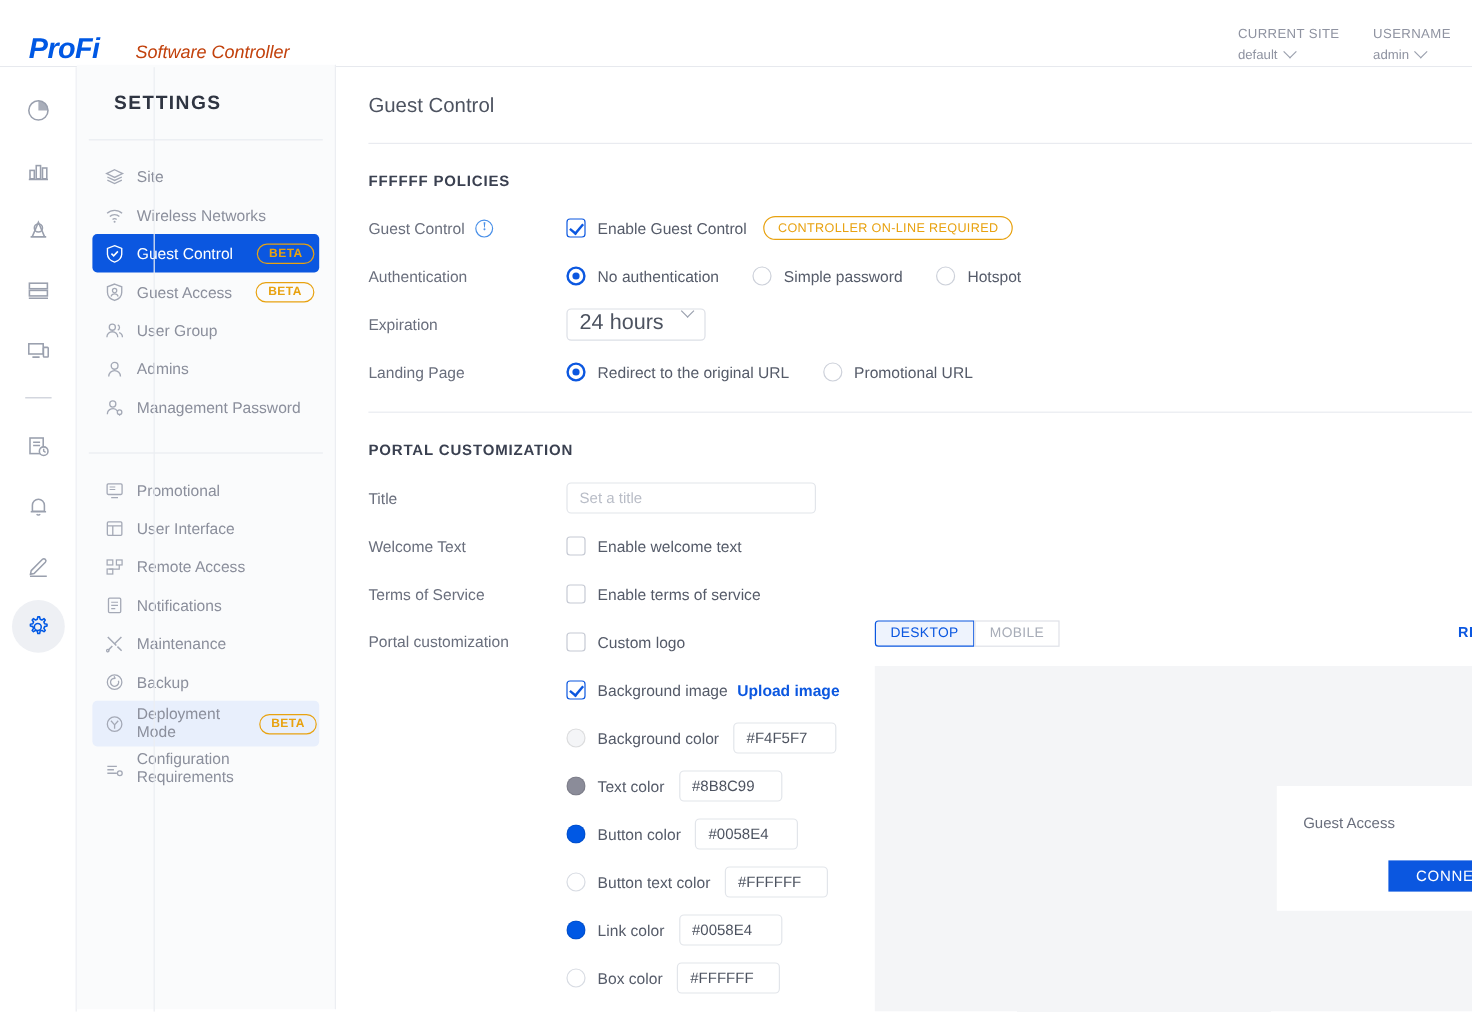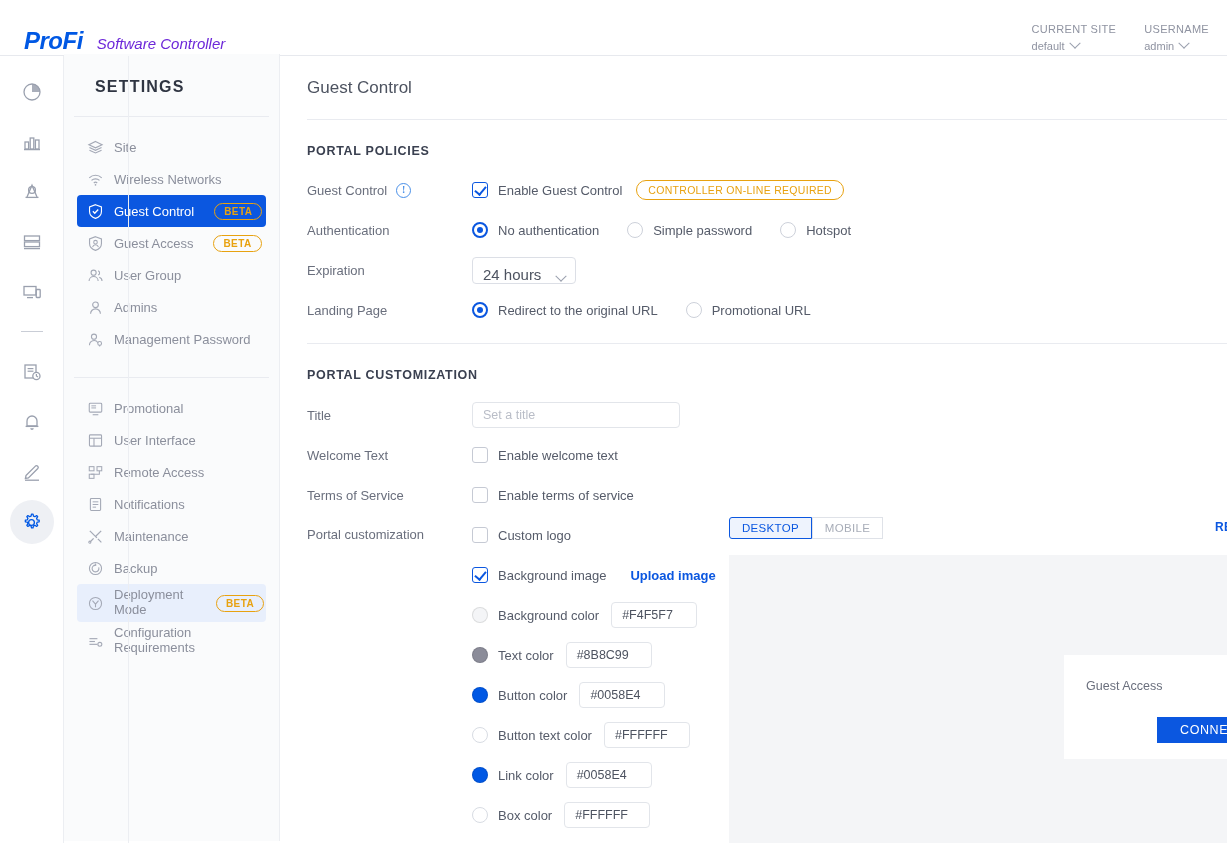--- a/index.html
+++ b/index.html
@@ -17,21 +17,21 @@
     position: absolute; left: 0; top: 0; width: 1227px; height: 56px;
     background: #fff; border-bottom: 1px solid #e7e9ee;
     display: flex; align-items: flex-end;
   }
   .logo-wrap { display: flex; align-items: baseline; padding-left: 24px; }
   .logo {
     font-size: 24px; font-weight: bold; font-style: italic;
     color: #0058E4; letter-spacing: -0.5px; position: relative;
   }
   .logo-sub {
-    margin-left: 14px; font-size: 15px; font-style: italic; color: #6d28d9;
+    margin-left: 30px; font-size: 15px; font-style: italic; color: #c2410c;
   }
   .topbar-right {
     margin-left: auto; display: flex; gap: 28px; padding-right: 18px;
   }
   .tb-block { font-size: 11px; color: #8f93a1; line-height: 1.55; }
   .tb-block .tb-label { letter-spacing: 0.3px; }
   .tb-block .tb-val { display: flex; align-items: center; gap: 6px; }
   .chev {
     display: inline-block; width: 8px; height: 8px;
     border-right: 1.4px solid #9aa0ae; border-bottom: 1.4px solid #9aa0ae;
@@ -134,38 +134,38 @@
   .rb-item { display: flex; align-items: center; margin-right: 28px; }
   .rb-label { font-size: 13px; color: #555b69; margin-left: 10px; }
 
   .pill-warn {
     margin-left: 14px; font-size: 10.5px; font-weight: normal; color: #E8A210;
     border: 1px solid #E8A210; border-radius: 11px; padding: 3px 11px;
     letter-spacing: 0.3px;
   }
 
   .select {
-    display: flex; align-items: flex-end; gap: 16px;
+    display: flex; align-items: flex-start; gap: 16px;
     height: 27px; padding: 0 10px; border: 1px solid #dcdfe6; border-radius: 4px;
-    font-size: 15px; color: #4d5360; background: #fff;
+    font-size: 18px; color: #4d5360; background: #fff;
   }
   .select .chev2 {
     width: 8px; height: 8px; border-right: 1.4px solid #9aa0ae;
     border-bottom: 1.4px solid #9aa0ae; transform: rotate(45deg) translate(-2px,-2px);
   }
 
   .text-input {
     height: 26px; border: 1px solid #e2e5ea; border-radius: 4px;
     font-size: 12.5px; color: #4d5360; padding: 0 10px;
     display: flex; align-items: center; background: #fff;
   }
   .text-input.placeholder { color: #b9bdc7; width: 208px; }
 
   .link {
-    color: #0b57E0; font-size: 13px; font-weight: bold; margin-left: 24px;
+    color: #0b57E0; font-size: 13px; font-weight: bold; margin-left: 8px;
   }
 
   .swatch {
     width: 16px; height: 16px; border-radius: 50%; flex: 0 0 16px;
     border: 1px solid rgba(0,0,0,0.10);
   }
   .color-row { display: flex; align-items: center; height: 40px; }
   .color-name { font-size: 13px; color: #555b69; margin: 0 12px 0 10px; white-space: nowrap; }
   .color-val { min-width: 86px; }
 
@@ -481,21 +481,21 @@
     </span>
     <span class="sb-label" style="line-height:1.12;max-width:110px;white-space:normal">Configuration Requirements</span>
   </div>
 </div>
 <div class="sb-track"></div>
 
 <div class="main">
   <div class="page-title">Guest Control</div>
   <div class="hr"></div>
 
-  <div class="section-head">PORTAL POLICIES</div>
+  <div class="section-head">FFFFFF POLICIES</div>
 
   <div class="row" style="margin-top:12px">
     <div class="row-label">
       <span>Guest Control</span>
       <span class="info-icon">!</span>
     </div>
     <div class="row-ctl">
       <span class="cb checked"></span>
       <span class="cb-label">Enable Guest Control</span>
       <span class="pill-warn">CONTROLLER ON-LINE REQUIRED</span>

